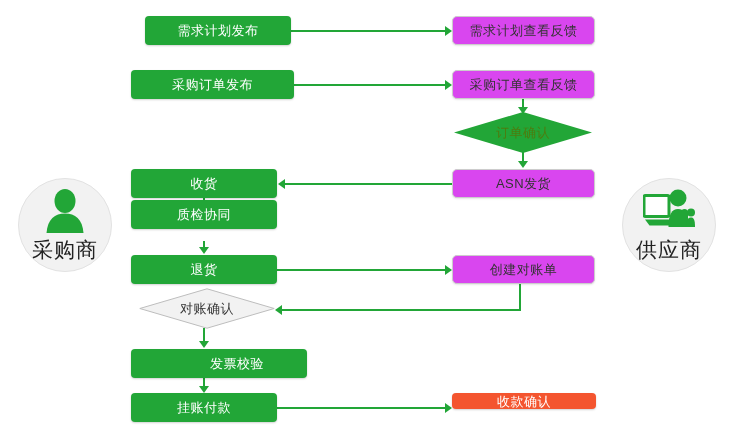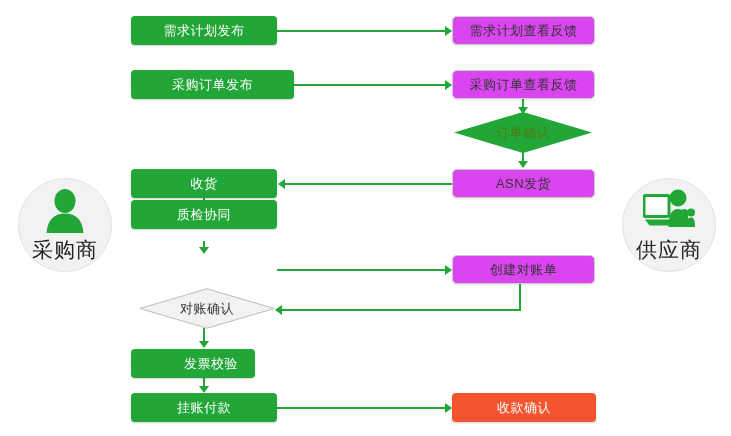--- a/index.html
+++ b/index.html
@@ -117,45 +117,48 @@
 
   <div class="line v" style="left:203px;top:328px;height:14px;"></div>
   <div class="arrow down" style="left:199px;top:341px;"></div>
 
   <div class="line v" style="left:203px;top:378px;height:9px;"></div>
   <div class="arrow down" style="left:199px;top:386px;"></div>
 
   <div class="line h" style="left:277px;top:407px;width:168px;"></div>
   <div class="arrow right" style="left:445px;top:403px;"></div>
 
-  <div class="node green" style="left:131px;top:16px;width:146px;height:29px;">
+  <div class="node green" style="left:145px;top:16px;width:146px;height:29px;">
     <span>需求计划发布</span>
   </div>
 
   <div class="node green" style="left:131px;top:70px;width:163px;height:29px;">
     <span>采购订单发布</span>
   </div>
 
   <div class="node green" style="left:131px;top:169px;width:146px;height:29px;">
     <span>收货</span>
   </div>
 
   <div class="node green" style="left:131px;top:200px;width:146px;height:29px;">
     <span>质检协同</span>
   </div>
 
+  <div class="node green" style="left:131px;top:255px;width:146px;height:29px;">
+    <span>退货</span>
+  </div>
 
   <div class="diamond grey" style="left:139px;top:288px;width:136px;height:41px;font-family:Liberation Mono, monospace;">
     <svg class="dshape" viewBox="0 0 136 41" preserveAspectRatio="none">
       <polygon points="68,0.8 135.2,20.5 68,40.2 0.8,20.5" fill="#f2f2f2" stroke="#bdbdbd" stroke-width="1"></polygon>
     </svg>
     <span class="dlabel">对账确认</span>
   </div>
 
-  <div class="node green" style="left:131px;top:349px;width:124px;height:29px;padding-left:36px;">
+  <div class="node green" style="left:131px;top:349px;width:176px;height:29px;padding-left:36px;">
     <span>发票校验</span>
   </div>
 
   <div class="node green" style="left:131px;top:393px;width:146px;height:29px;">
     <span>挂账付款</span>
   </div>
 
   <div class="node grey" style="left:452px;top:16px;width:143px;height:29px;">
     <span>需求计划查看反馈</span>
   </div>
@@ -172,21 +175,21 @@
   </div>
 
   <div class="node grey" style="left:452px;top:169px;width:143px;height:29px;">
     <span>ASN发货</span>
   </div>
 
   <div class="node grey" style="left:452px;top:255px;width:143px;height:29px;">
     <span>创建对账单</span>
   </div>
 
-  <div class="node orange" style="left:452px;top:393px;width:144px;height:29px;">
+  <div class="node orange" style="left:452px;top:393px;width:144px;height:16px;">
     <span>收款确认</span>
   </div>
 
   <div class="avatar" style="left:18px;top:178px;">
     <div class="glyph">
       <svg width="42" height="44" viewBox="0 0 42 44" aria-hidden="true">
         <ellipse cx="21" cy="12" rx="10.5" ry="12" fill="#22a637"></ellipse>
         <path d="M2.5 44 C3.5 30 11 24.5 21 24.5 C31 24.5 38.5 30 39.5 44 Z" fill="#22a637"></path>
       </svg>
     </div>

